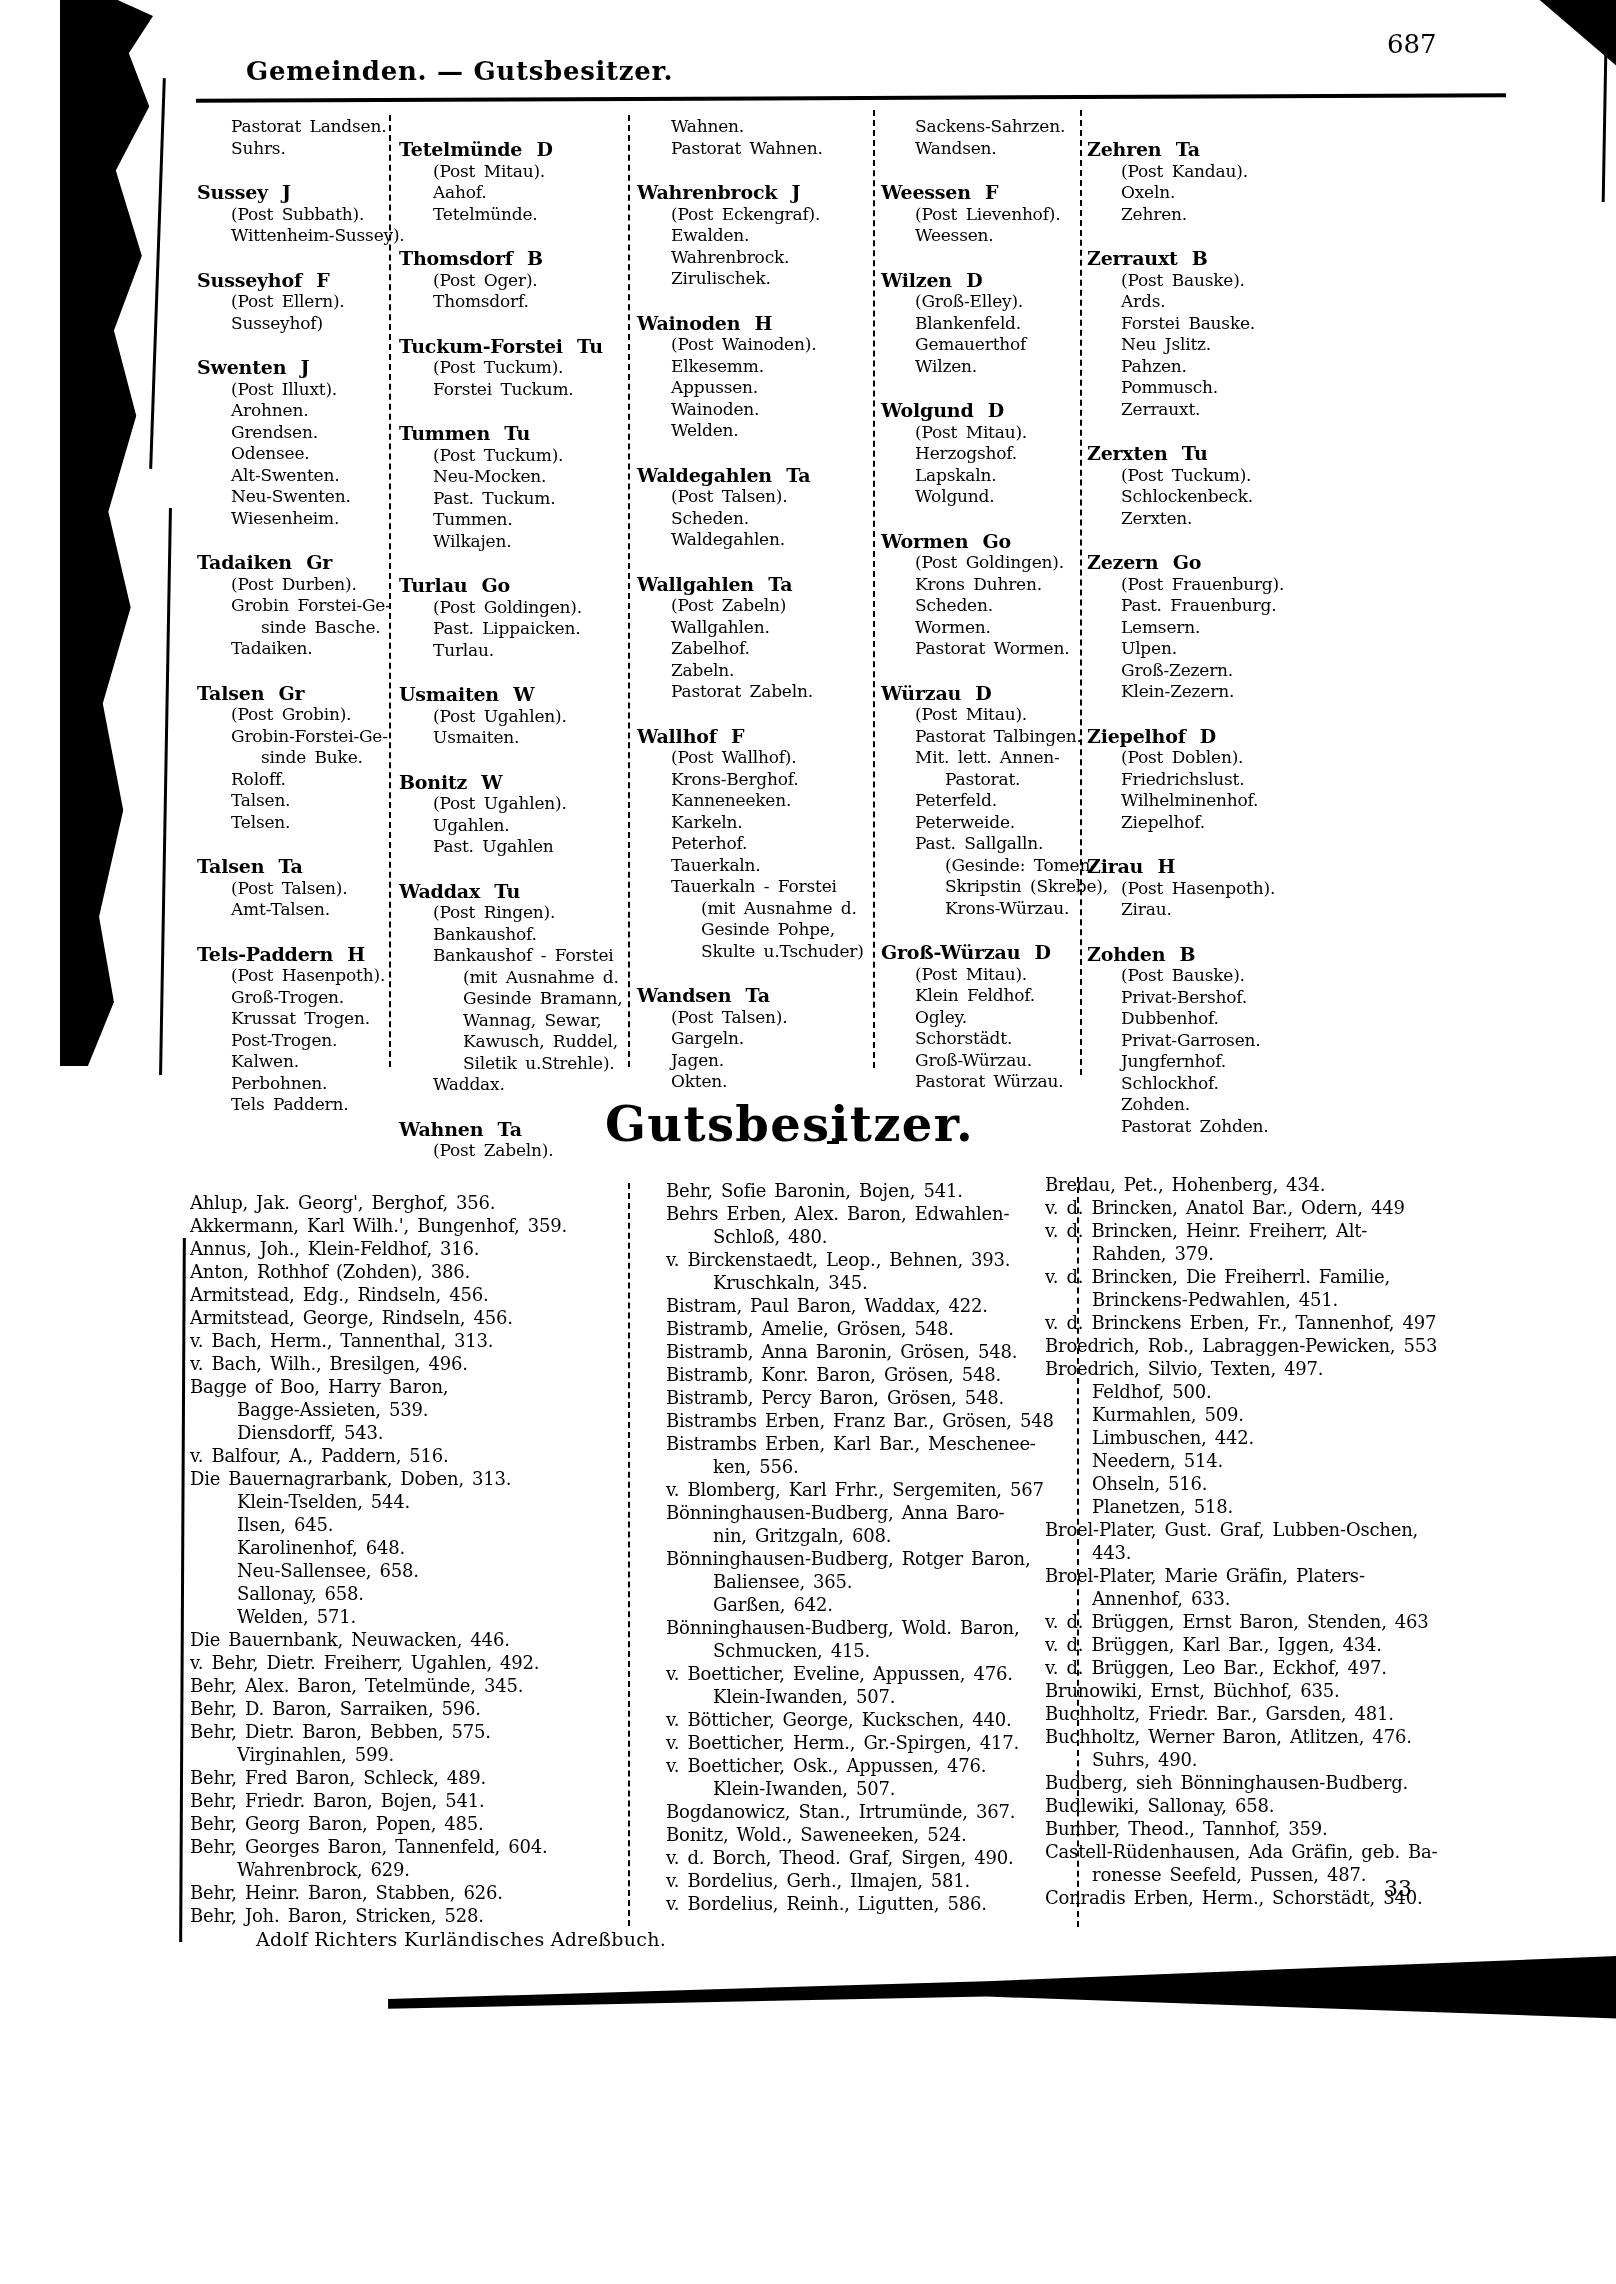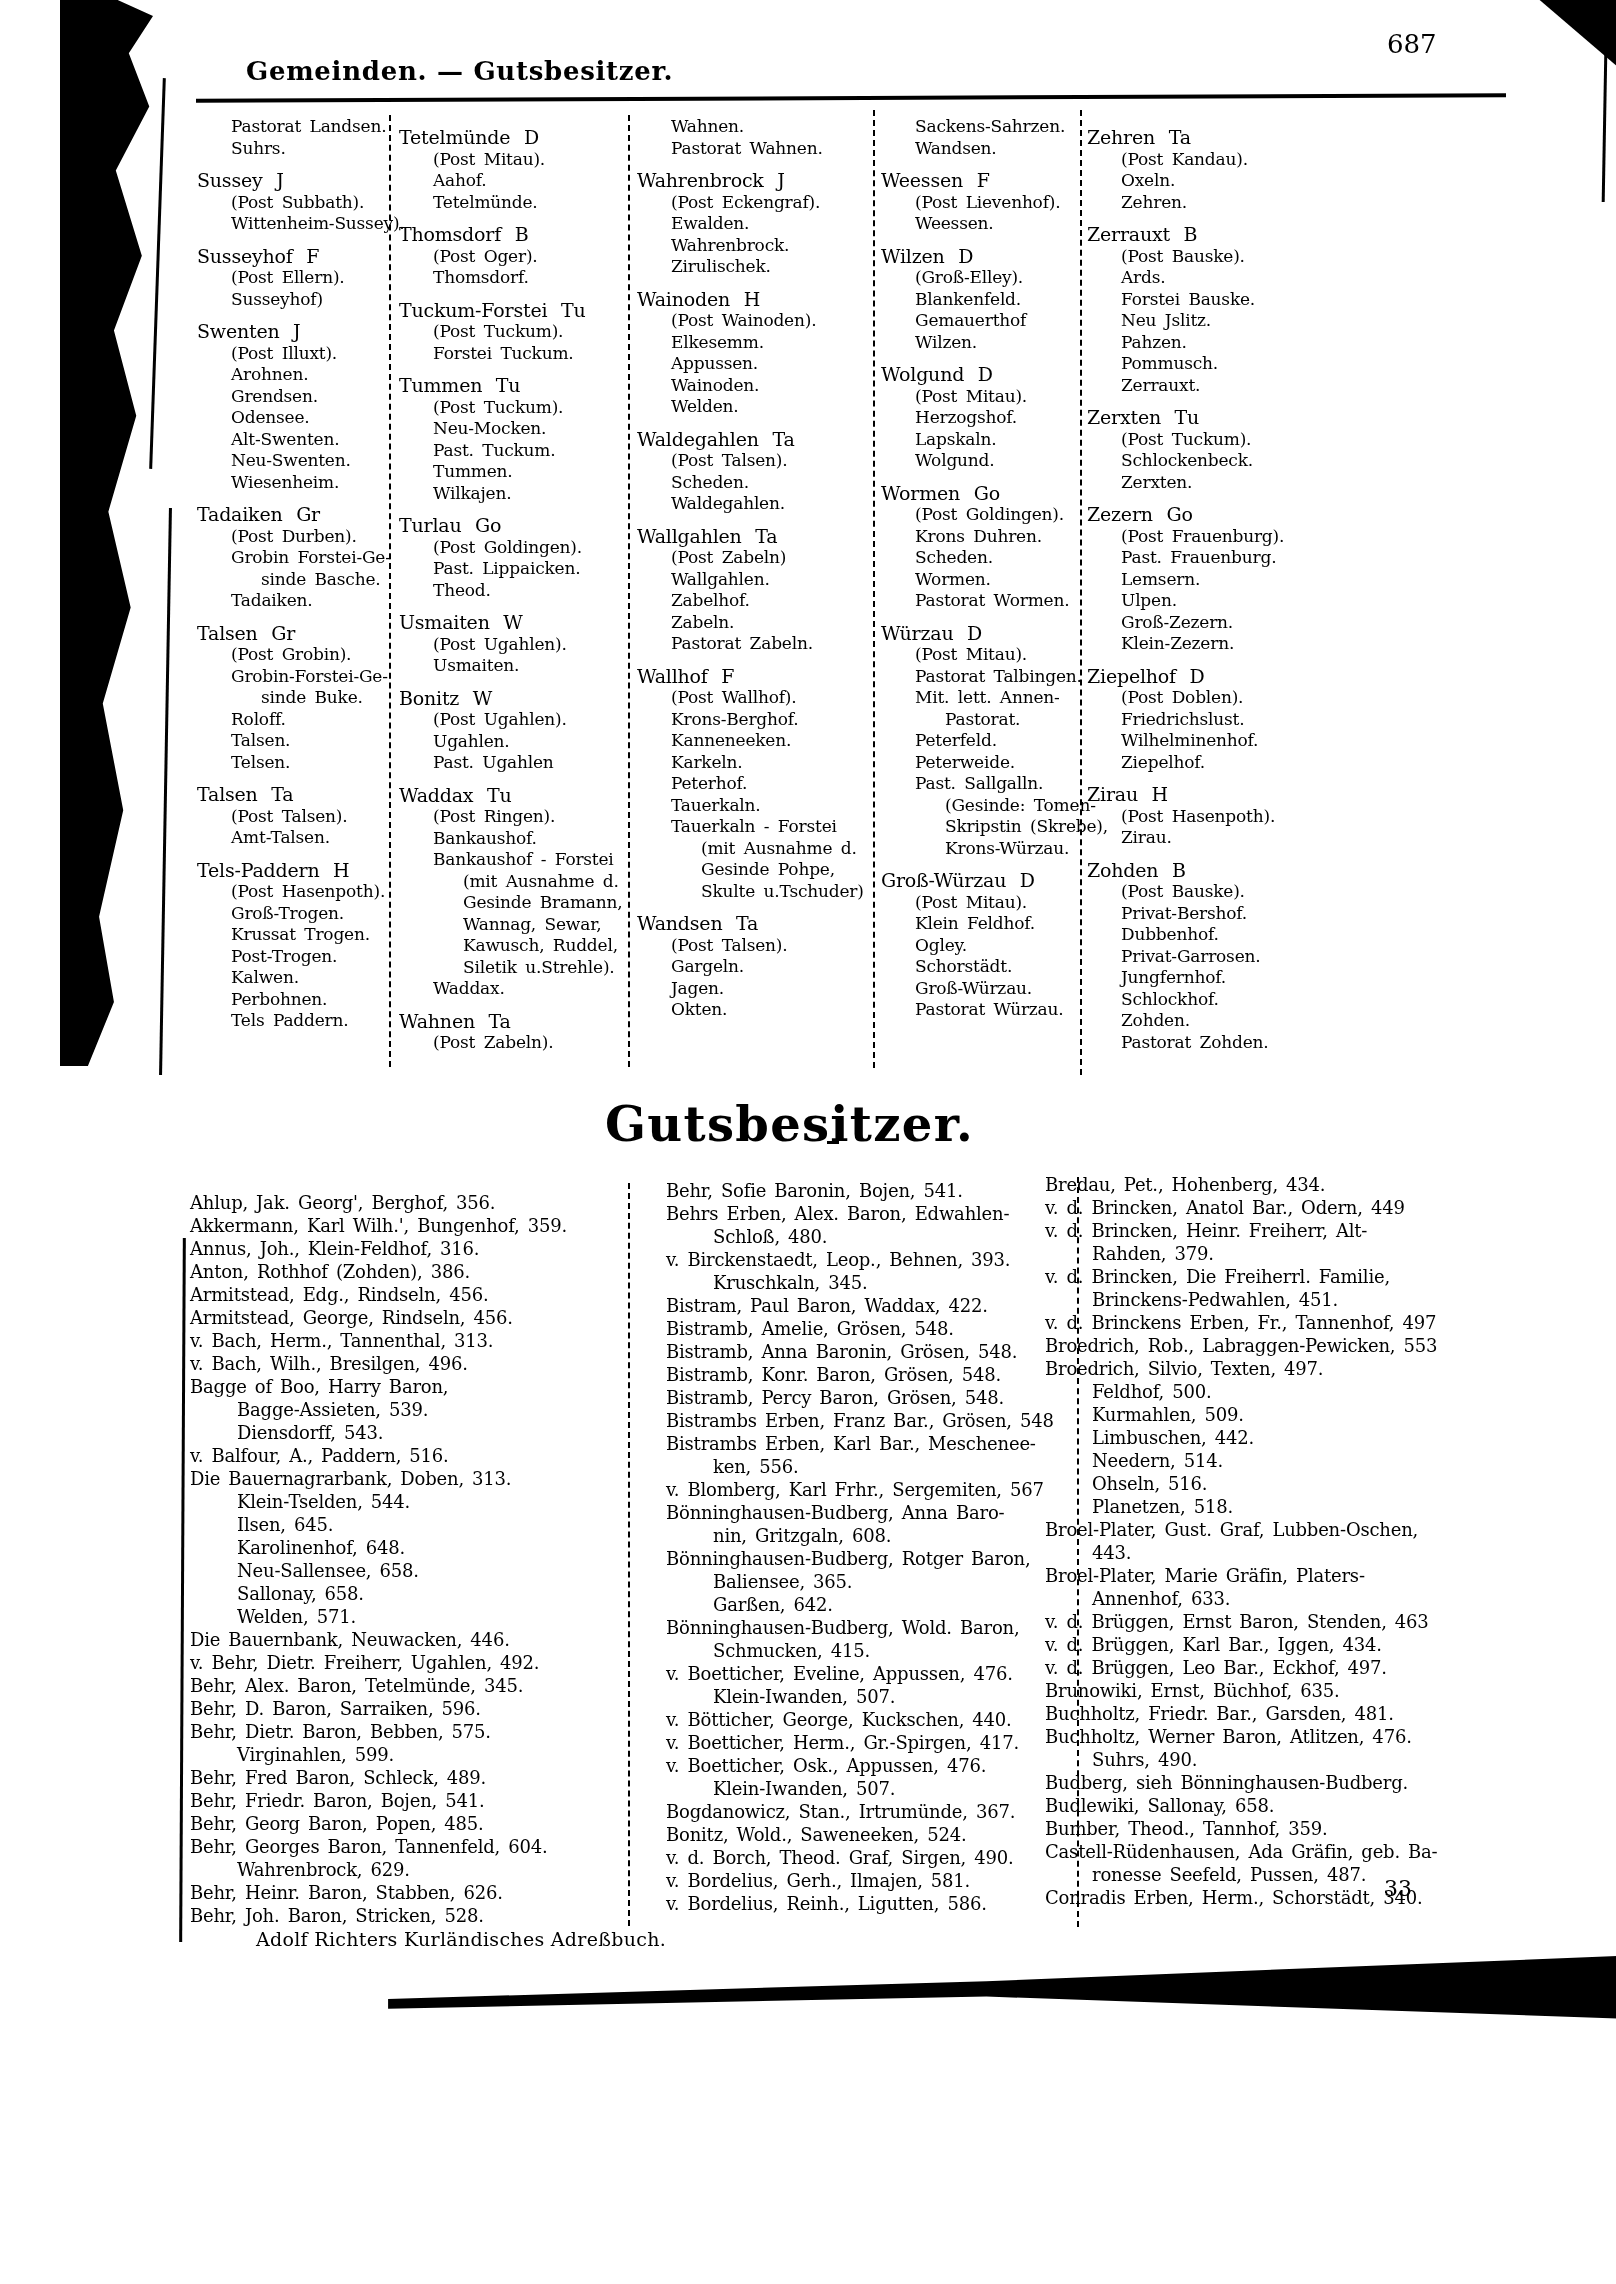--- a/index.html
+++ b/index.html
@@ -34,21 +34,21 @@
   .header-rule  { position:absolute; left:196px; top:96px; width:1310px; height:3.9px; background:#000; transform:rotate(-0.25deg); }
 
   
   .gcol { position:absolute; top:116px; }
   #g1 { left:197px;  width:190px; }
   #g2 { left:399px;  width:228px; }
   #g3 { left:637px;  width:229px; }
   #g4 { left:881px; width:196px; }
   #g5 { left:1087px; width:261px; }
   .gcol .line { font-size:17px; line-height:21.5px; white-space:nowrap; letter-spacing:-0.2px; word-spacing:3.3px; }
-  .gcol .line.head { font-weight:normal; font-size:19px; margin-top:11px; word-spacing:7.8px; }
+  .gcol .line.head { font-weight:bold; font-size:19px; margin-top:23px; word-spacing:7.8px; }
   .gcol .line.sub  { padding-left:34px; }
   .gcol .line.sub2 { padding-left:64px; }
 
   .vsep { position:absolute; border-left:2px dashed #000; }
   #vs1 { left:389px;  top:115px; height:952px; }
   #vs2 { left:628px;  top:115px; height:952px; }
   #vs3 { left:873px; top:110px; height:958px; }
   #vs4 { left:1080px; top:110px; height:965px; }
   #vsA { left:628px;  top:1183px; height:743px; }
   #vsB { left:1077px; top:1177px; height:750px; }
@@ -140,21 +140,21 @@
       <div class="line sub">Forstei Tuckum.</div>
       <div class="line head">Tummen Tu</div>
       <div class="line sub">(Post Tuckum).</div>
       <div class="line sub">Neu-Mocken.</div>
       <div class="line sub">Past. Tuckum.</div>
       <div class="line sub">Tummen.</div>
       <div class="line sub">Wilkajen.</div>
       <div class="line head">Turlau Go</div>
       <div class="line sub">(Post Goldingen).</div>
       <div class="line sub">Past. Lippaicken.</div>
-      <div class="line sub">Theod.</div>
+      <div class="line sub">Turlau.</div>
       <div class="line head">Usmaiten W</div>
       <div class="line sub">(Post Ugahlen).</div>
       <div class="line sub">Usmaiten.</div>
       <div class="line head">Bonitz W</div>
       <div class="line sub">(Post Ugahlen).</div>
       <div class="line sub">Ugahlen.</div>
       <div class="line sub">Past. Ugahlen</div>
       <div class="line head">Waddax Tu</div>
       <div class="line sub">(Post Ringen).</div>
       <div class="line sub">Bankaushof.</div>

